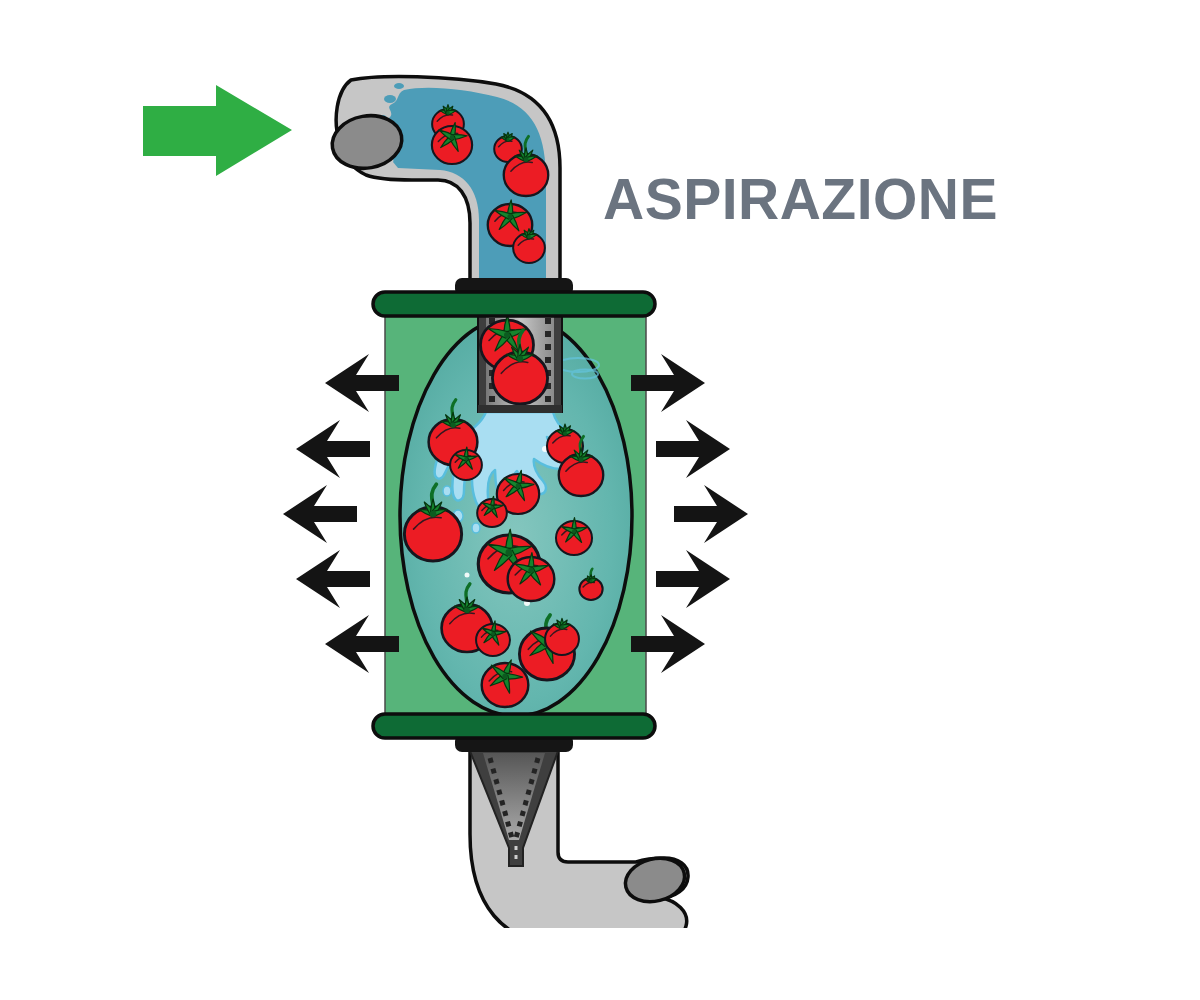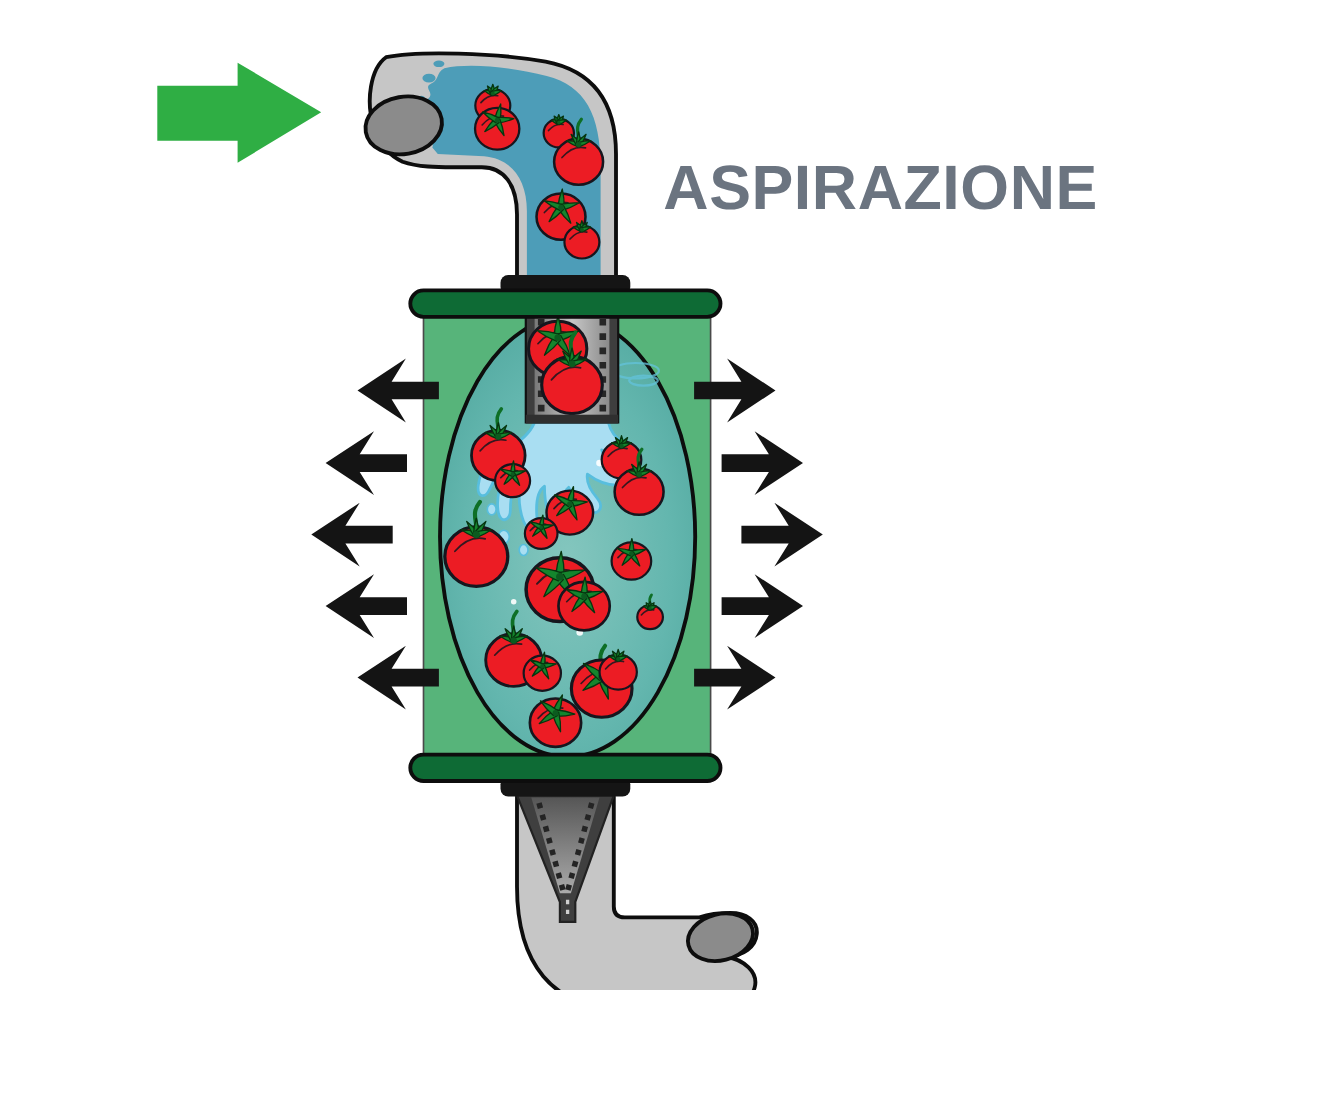--- a/index.html
+++ b/index.html
@@ -1,17 +1,17 @@
 <!DOCTYPE html>
 <html><head>
 <meta charset="utf-8">
 <style>
   html,body{margin:0;padding:0;background:#ffffff;}
   #stage{position:relative;width:1200px;height:900px;background:#ffffff;overflow:hidden;
-         font-family:"Liberation Sans", sans-serif;}
+         font-family:"Liberation Sans", sans-serif;margin-top:28px;}
   #diagram-svg{position:absolute;left:0;top:0;width:1200px;height:1000px;}
   #title{position:absolute;left:603px;top:138px;font-size:57px;font-weight:700;
          letter-spacing:0.5px;color:#6b7480;white-space:nowrap;}
 </style>
 </head>
 <body>
 
 <div id="stage">
 
   <svg id="diagram-svg" viewBox="0 0 1200 1000">

